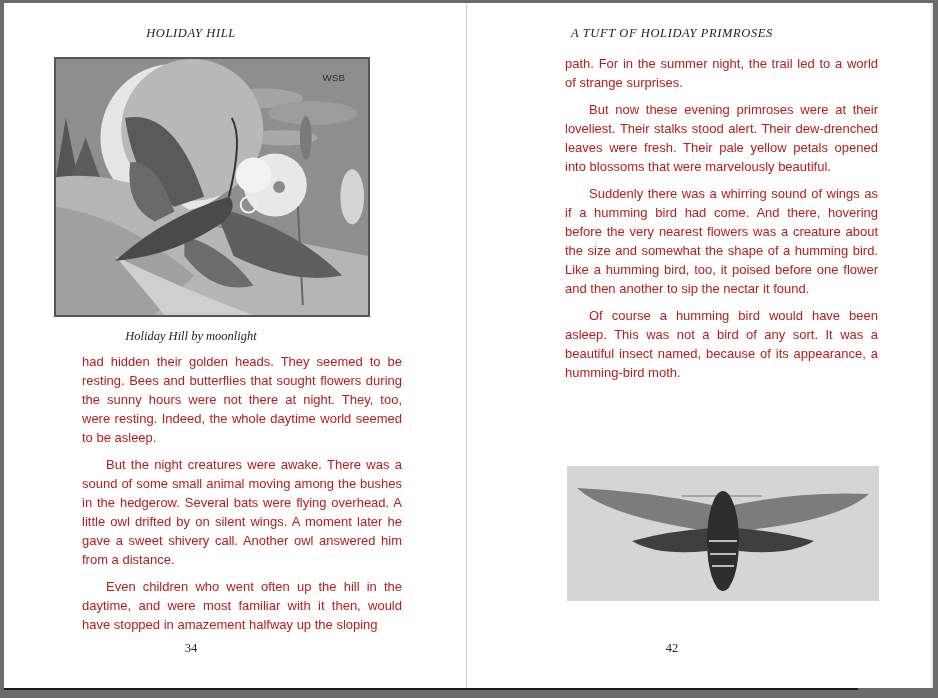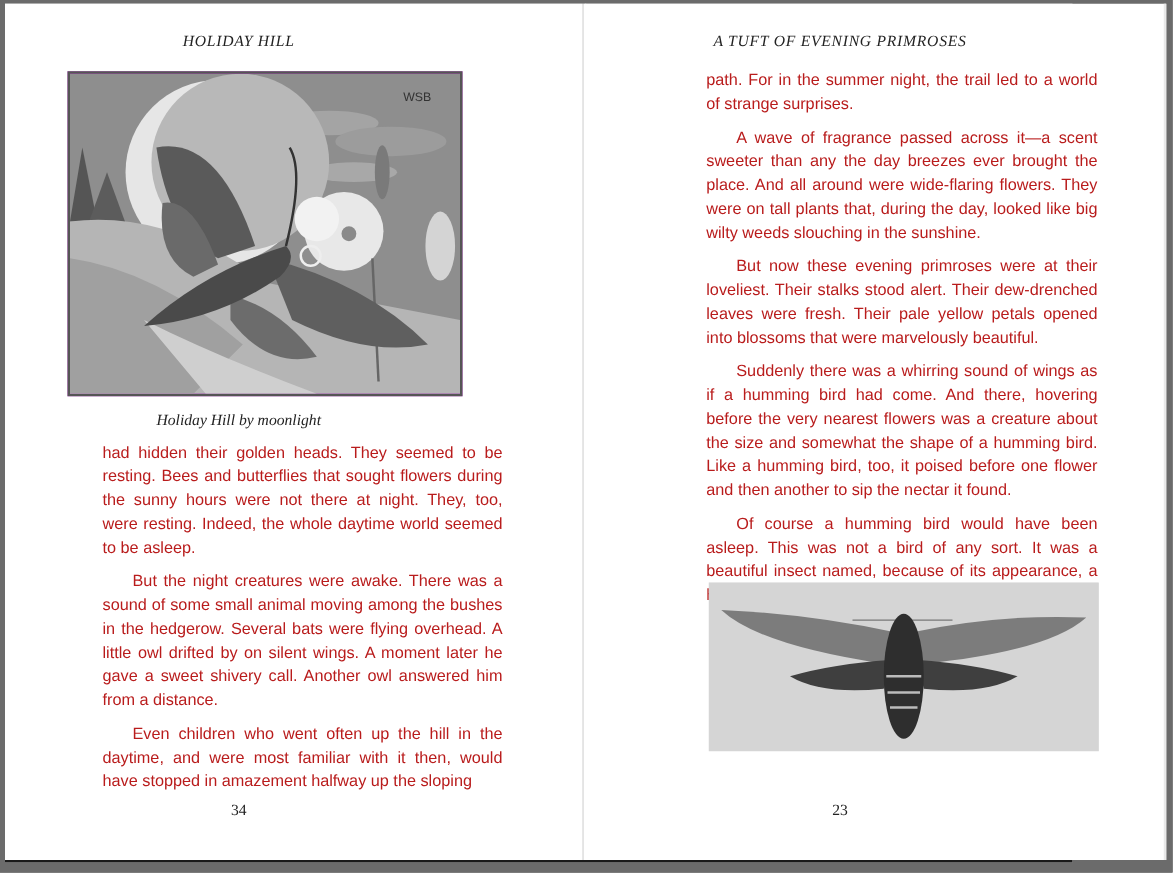--- a/index.html
+++ b/index.html
@@ -135,25 +135,24 @@
         <p class="indent">Even children who went often up the hill in the daytime, and were most familiar with it then, would have stopped in amazement halfway up the sloping</p>
       </div>
 
       <div class="folio">34</div>
     </div>
 
     <div class="gutter"></div>
     <div class="gutter2"></div>
 
     <div class="page page-right">
-      <div class="running-head">A TUFT OF EVENING PRIMROSES</div>
+      <div class="running-head">A TUFT OF HOLIDAY PRIMROSES</div>
 
       <div class="text-block">
         <p>path. For in the summer night, the trail led to a world of strange surprises.</p>
-        <p class="indent">A wave of fragrance passed across it—a scent sweeter than any the day breezes ever brought the place. And all around were wide-flaring flowers. They were on tall plants that, during the day, looked like big wilty weeds slouching in the sunshine.</p>
         <p class="indent">But now these evening primroses were at their loveliest. Their stalks stood alert. Their dew-drenched leaves were fresh. Their pale yellow petals opened into blossoms that were marvelously beautiful.</p>
         <p class="indent">Suddenly there was a whirring sound of wings as if a humming bird had come. And there, hovering before the very nearest flowers was a creature about the size and somewhat the shape of a humming bird. Like a humming bird, too, it poised before one flower and then another to sip the nectar it found.</p>
         <p class="indent">Of course a humming bird would have been asleep. This was not a bird of any sort. It was a beautiful insect named, because of its appearance, a humming-bird moth.</p>
       </div>
 
       <div class="illus-right">
         <svg viewBox="0 0 312 135" preserveAspectRatio="none">
           <rect x="0" y="0" width="312" height="135" fill="#d5d5d5"></rect>
 
           <path d="M150,40 Q80,25 10,22 Q40,50 140,65 Z" fill="#7c7c7c"></path>
@@ -166,18 +165,18 @@
           <line x1="160" y1="30" x2="195" y2="30" stroke="#777" stroke-width="1"></line>
 
           <ellipse cx="156" cy="75" rx="16" ry="50" fill="#2e2e2e"></ellipse>
           <line x1="142" y1="75" x2="170" y2="75" stroke="#bbb" stroke-width="2"></line>
           <line x1="143" y1="88" x2="169" y2="88" stroke="#bbb" stroke-width="2"></line>
           <line x1="145" y1="100" x2="167" y2="100" stroke="#bbb" stroke-width="2"></line>
         </svg>
       </div>
 
 
-      <div class="folio">23</div>
+      <div class="folio">42</div>
       <div class="right-edge"></div>
     </div>
 
   </div>
 </div>
 
 </body></html>

